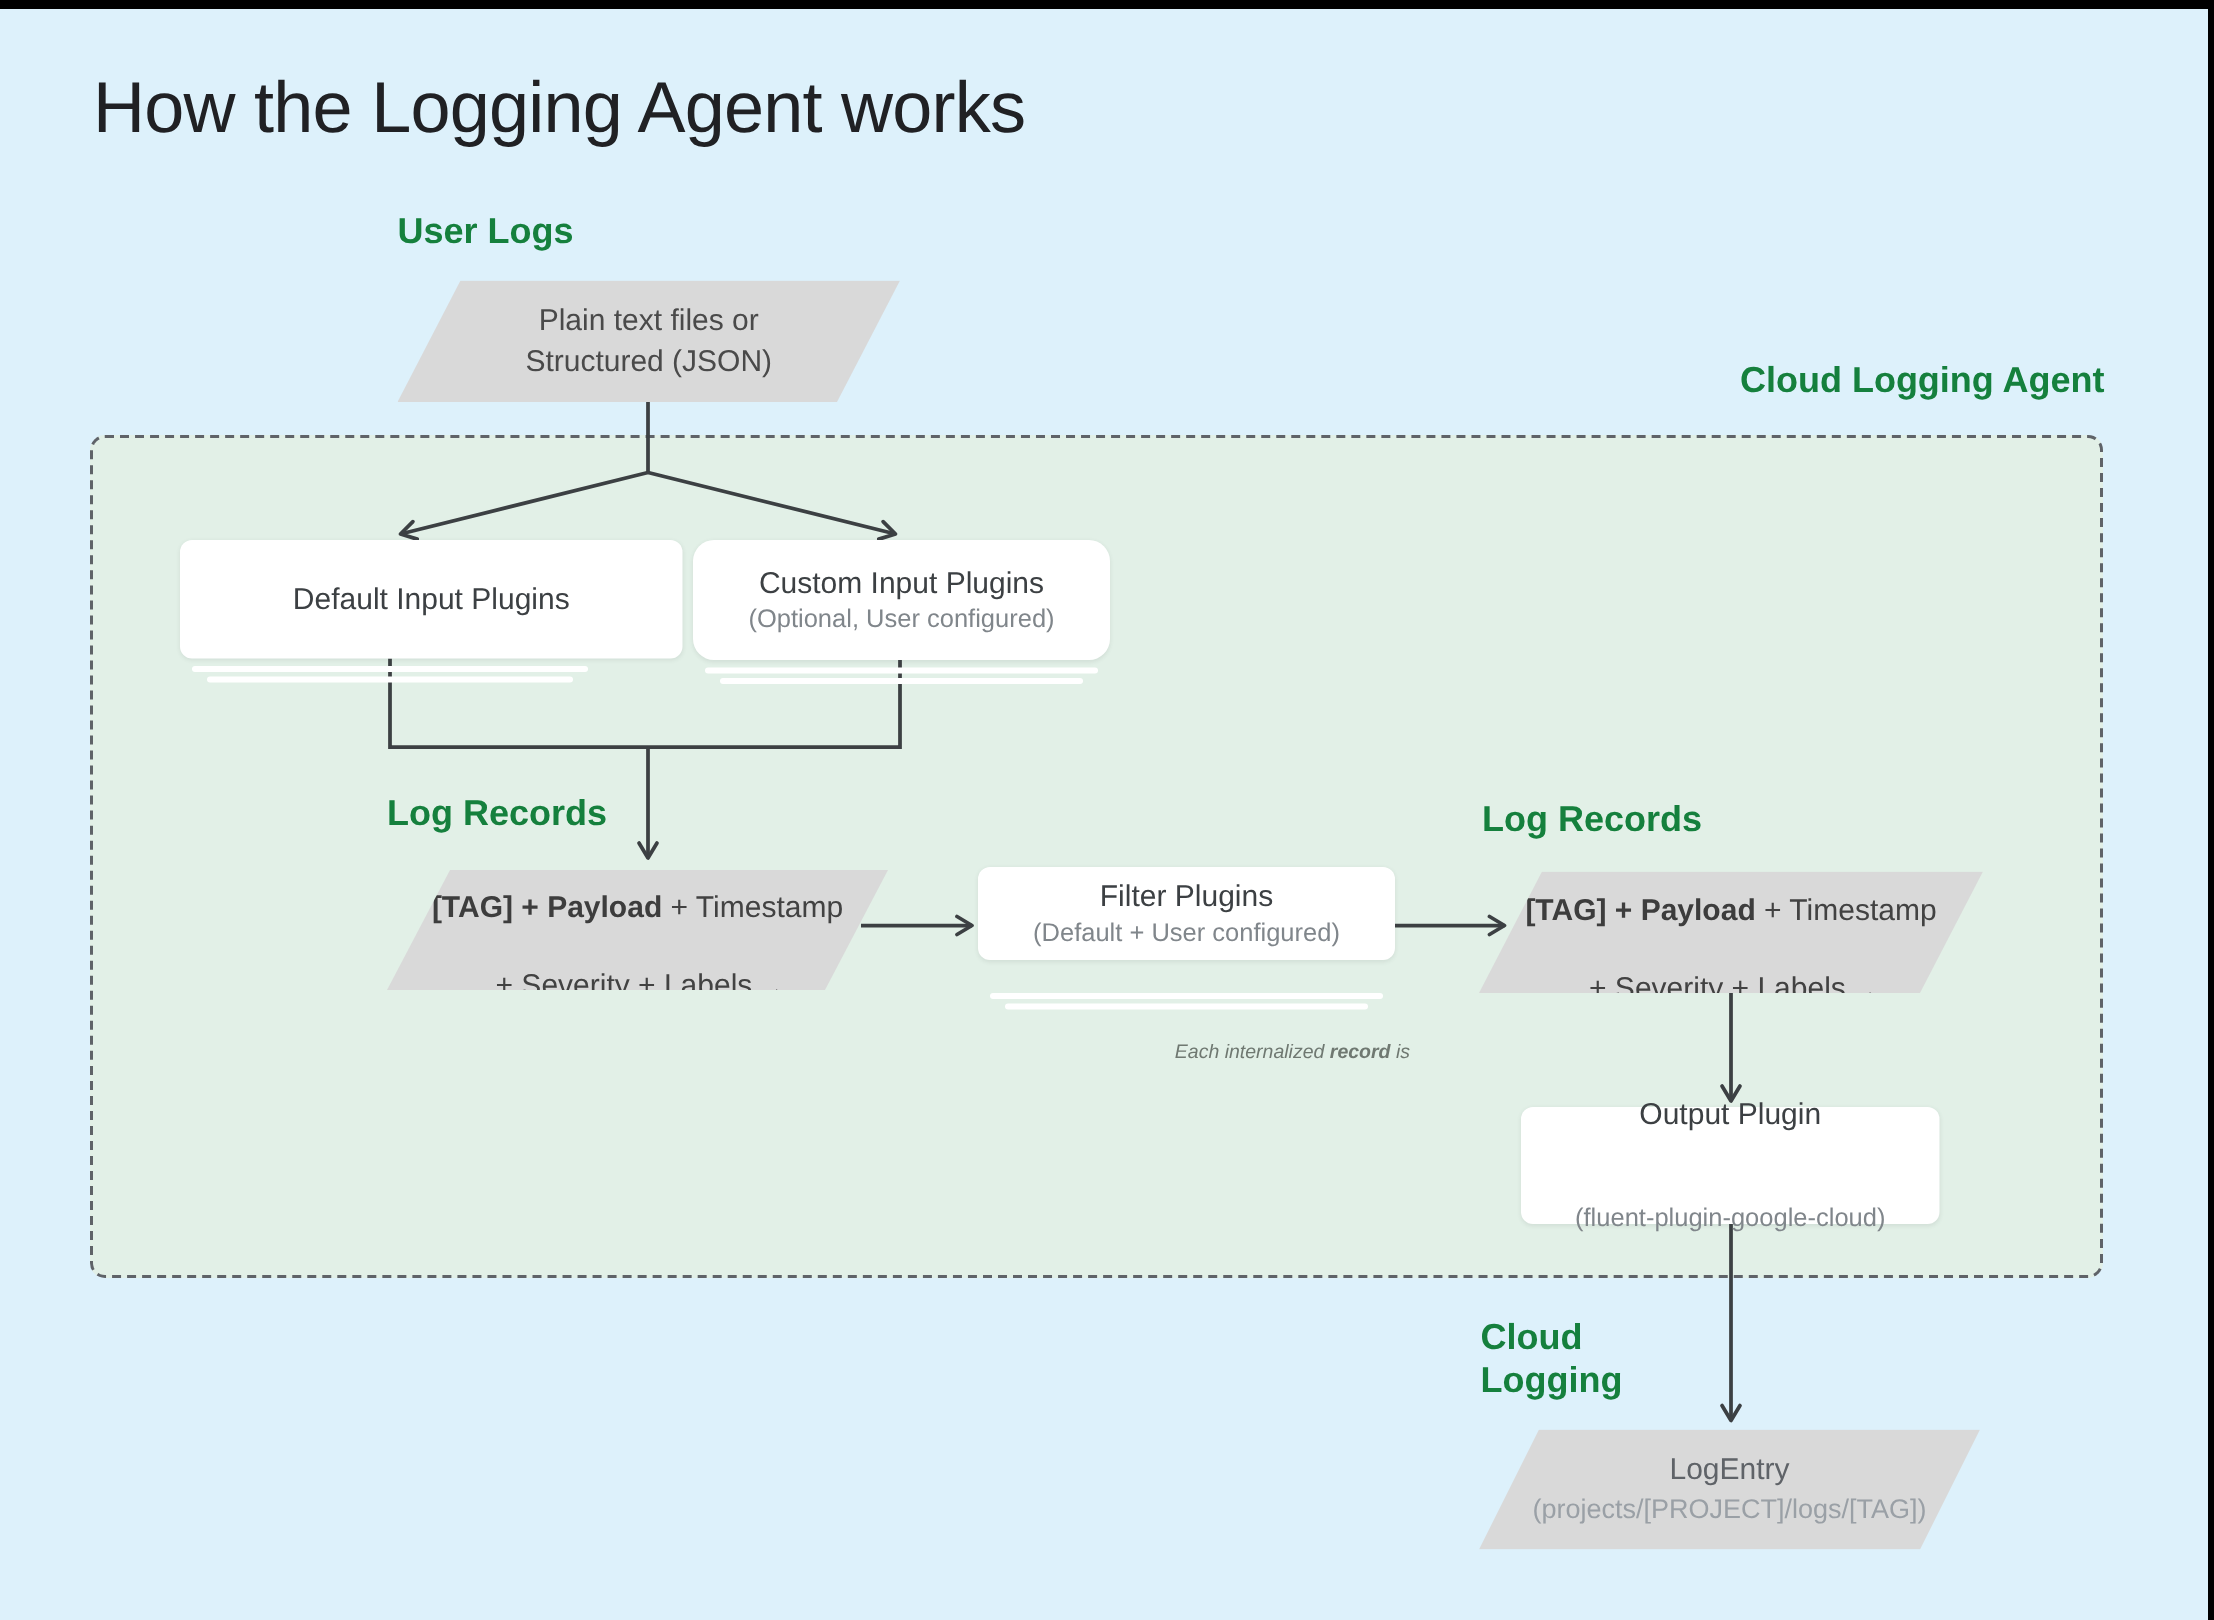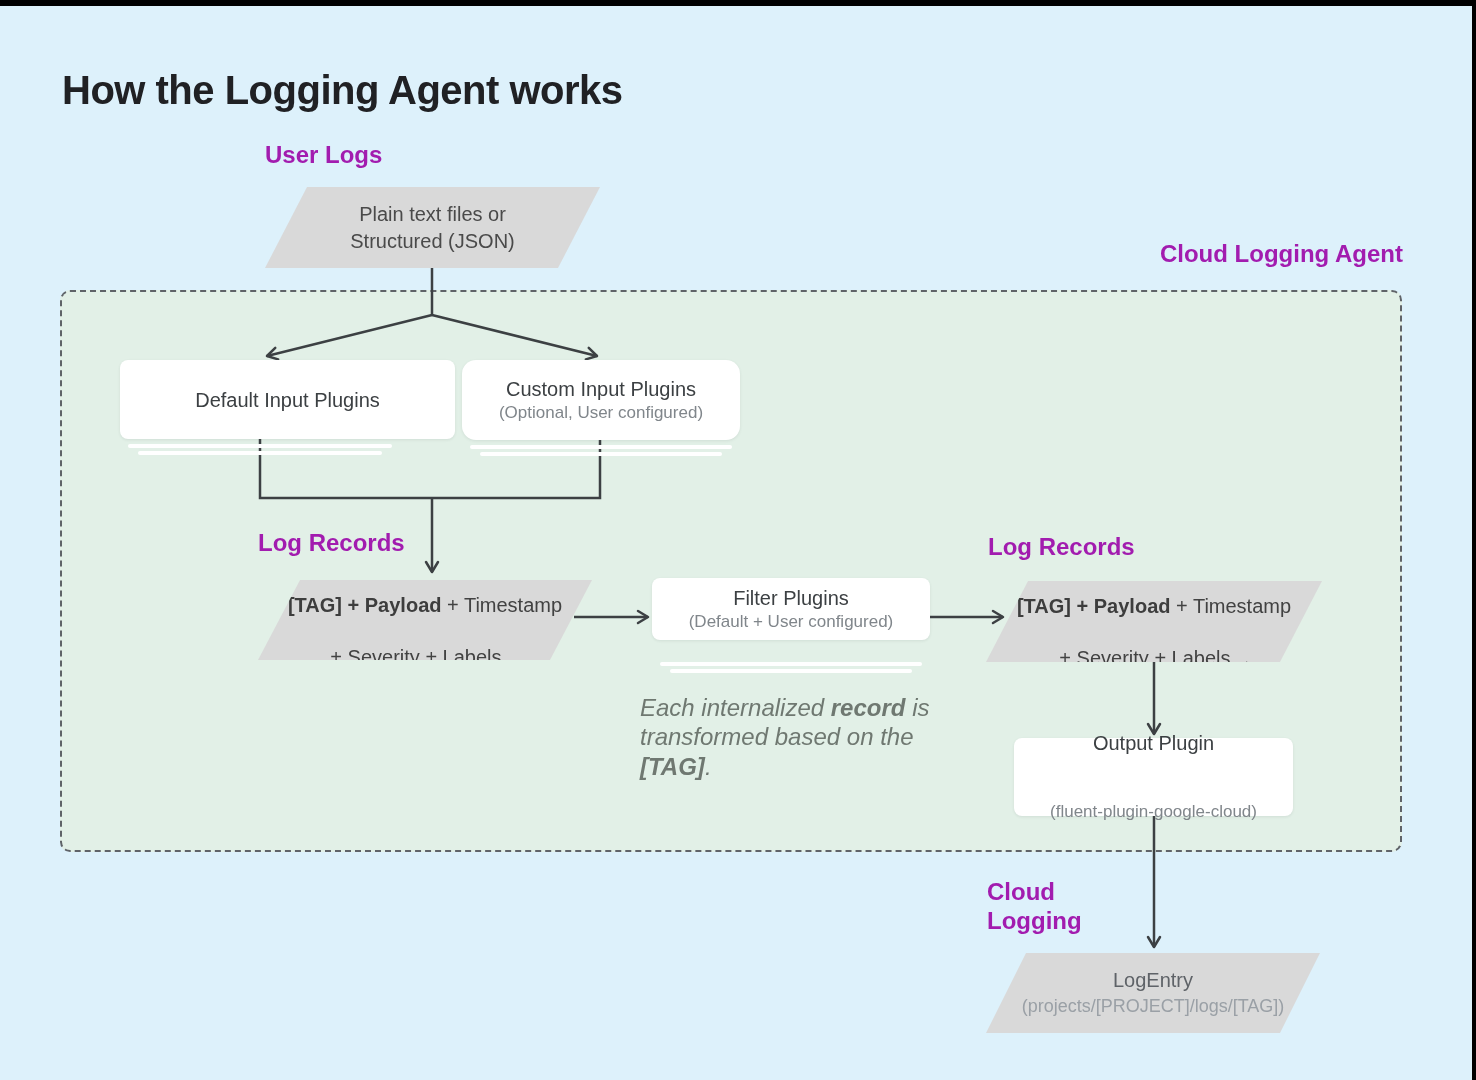--- a/index.html
+++ b/index.html
@@ -8,27 +8,27 @@
     font-family:"Liberation Sans", sans-serif;
     background:#ddf1fb;
     position:relative;
     color:#202124;
   }
   .abs { position:absolute; }
   .frame-top    { left:0; top:0; width:1476px; height:6px;  background:#000; z-index:50; }
   .frame-right  { right:0; top:0; width:4px;  height:1080px; background:#000; z-index:50; }
 
   .page-title {
-    left:62px; top:68px;
-    font-size:40px; font-weight:700; letter-spacing:-0.5px;
+    left:62px; top:45px;
+    font-size:48px; font-weight:400; letter-spacing:-0.5px;
     color:#202124; z-index:20;
   }
 
   .section-label {
-    font-size:24px; font-weight:700; color:#a21caf; z-index:20;
+    font-size:24px; font-weight:700; color:#15803d; z-index:20;
     line-height:1.2; white-space:nowrap;
   }
   .lbl-user-logs   { left:265px; top:141px; }
   .lbl-agent       { right:73px; top:240px; }
   .lbl-logrec-l    { left:258px; top:529px; }
   .lbl-logrec-r    { left:988px; top:533px; }
   .lbl-cloud-log   { left:987px; top:878px; }
 
   .agent-box {
     left:60px; top:290px; width:1342px; height:562px;
@@ -70,22 +70,22 @@
 
   .rec-line { font-size:20px; color:#424242; line-height:1.35;margin-top:25px; }
   .rec-line b { font-weight:700; color:#3d3d3d; }
   .rec-line sub { font-size:13px; vertical-align:-5px; }
 
   .entry-title { font-size:20px; color:#5f6368; line-height:1.35; }
   .entry-sub   { font-size:18px; color:#9aa0a6; line-height:1.35; }
 
   .note {
     left:640px; top:693px; width:300px; z-index:10;
-    font-size:24px; font-style:italic; color:#6f7871;
-    text-align:left; line-height:1.22;
+    font-size:13px; font-style:italic; color:#6f7871;
+    text-align:right; line-height:1.22;
   }
   .note b { font-weight:700; font-style:italic; }
 </style>
 </head>
 <body>
 
 <div class="abs frame-top"></div>
 <div class="abs frame-right"></div>
 
 <div class="abs page-title">How the Logging Agent works</div>
@@ -145,21 +145,20 @@
   <div class="rec-line"><span>+ Severity + Labels</span><sub>opt</sub></div>
 </div>
 
 <div class="abs node box-filter">
   <div class="node-title">Filter Plugins</div>
   <div class="node-sub">(Default + User configured)</div>
 </div>
 
 <div class="abs note">
   <div><span>Each internalized </span><b>record</b><span> is</span></div>
-  <div><span>transformed based on the </span><b>[TAG]</b><span>.</span></div>
 </div>
 
 <div class="abs para para-rec-r">
   <div class="rec-line"><b>[TAG] + Payload</b><span> + Timestamp</span></div>
   <div class="rec-line"><span>+ Severity + Labels</span><sub>opt</sub></div>
 </div>
 
 <div class="abs node box-output">
   <div class="node-title">Output Plugin</div>
   <div class="node-sub">(fluent-plugin-google-cloud)</div>

